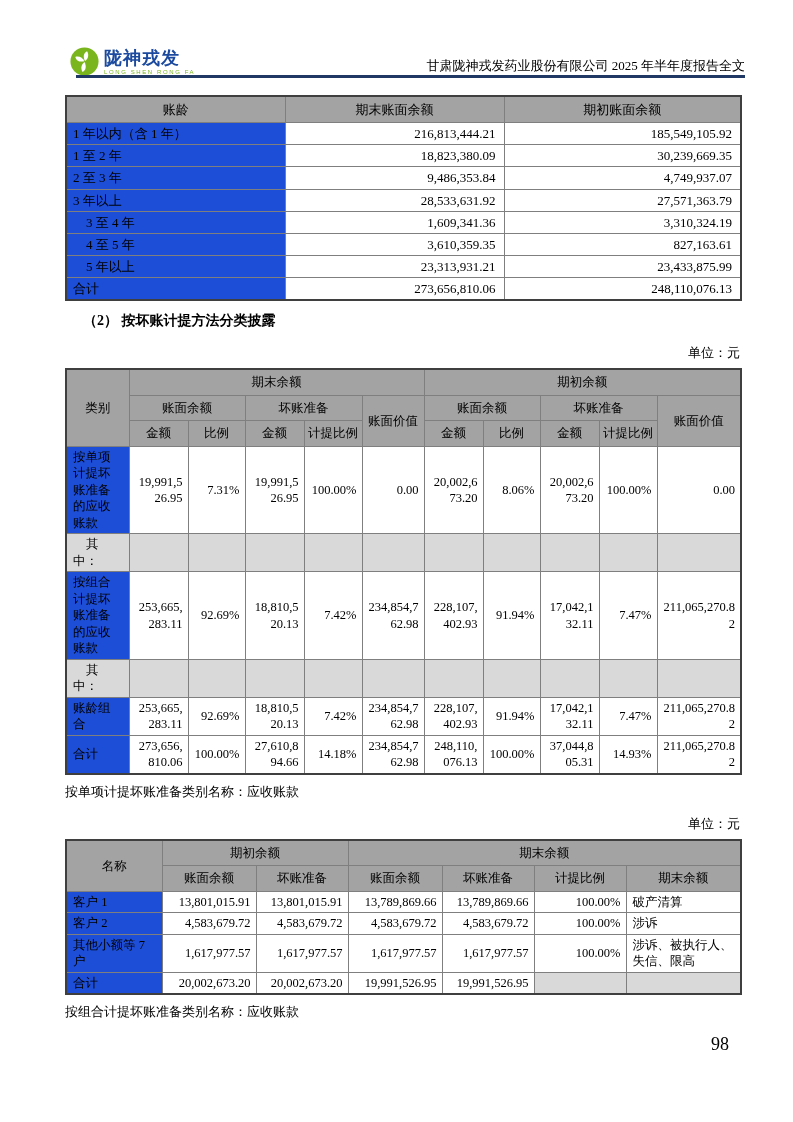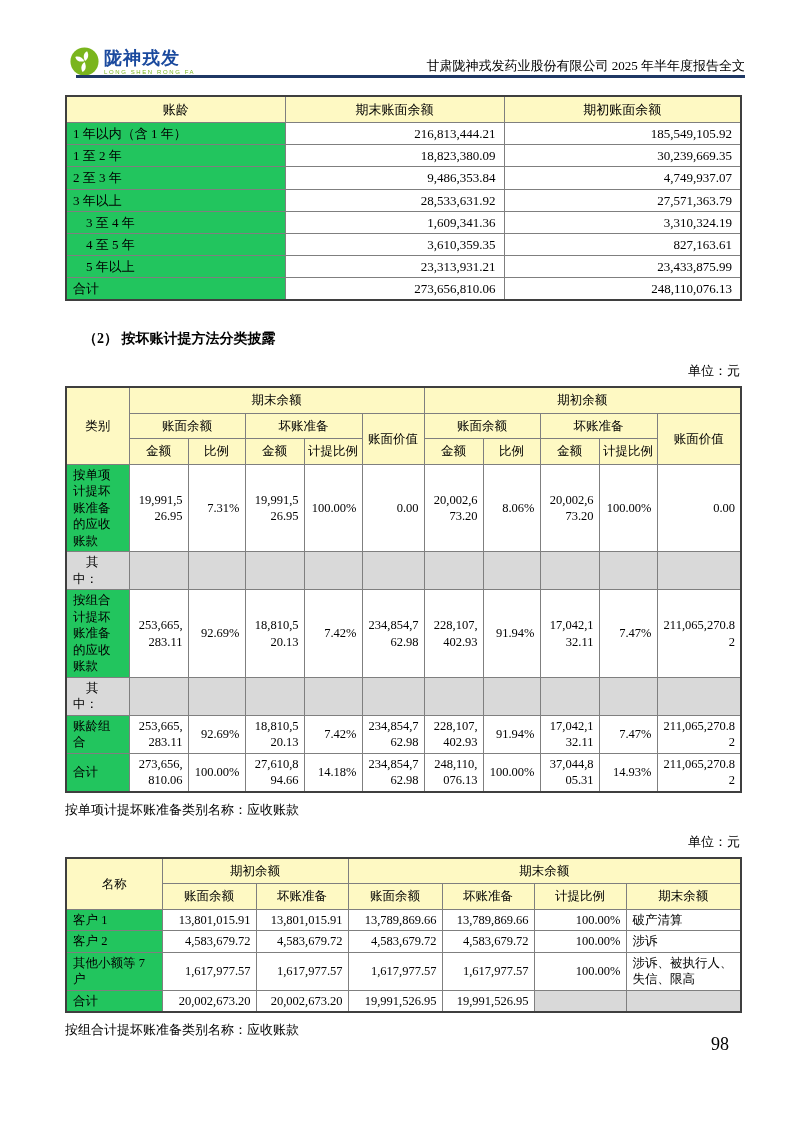--- a/index.html
+++ b/index.html
@@ -21,36 +21,36 @@
                font-family:"Liberation Sans","DejaVu Sans",sans-serif; }
   .hdr-title { font-size:13px; padding-bottom:1px; }
   .hdr-rule { position:absolute; top:75px; left:76px; right:48px; height:3px;
               background:var(--rule-color,#1f3864); }
   
   .content { position:absolute; top:95px; left:65px; width:675px; }
   table { border-collapse:collapse; table-layout:fixed; width:675px;
           font-size:12.5px; line-height:1.32; }
   table, td, th { border:1px solid #7f7f7f; }
   table { border:2px solid #3f3f3f; }
-  th { background:#fef9c3; font-weight:normal; text-align:center;
+  th { background:#a3a3a3; font-weight:normal; text-align:center;
        vertical-align:middle; padding:4px 2px; }
   td { vertical-align:middle; }
-  td.lbl { background:#22c55e; text-align:left; padding:2px 7px 2px 6px;
+  td.lbl { background:#1d4ed8; text-align:left; padding:2px 7px 2px 6px;
            white-space:pre-line; }
   td.lbl.indent { text-indent:13px; }
   td.num { text-align:right; padding:2px 5px; word-break:break-all; }
   td.txt { text-align:left; padding:2px 6px; }
   tr.subheader td { background:#d9d9d9; }
   tr.subheader td.lbl { text-indent:13px; }
   td.shaded { background:#d9d9d9; }
   #aging-table { font-size:13px; }
   #aging-table th { padding:4px 2px; }
   #aging-table td { height:22px; }
   #aging-table td.num { padding:2px 8px; }
-  .sec-heading { margin:29px 0 0 18px; font-size:14px; font-weight:bold;
+  .sec-heading { margin:11px 0 0 18px; font-size:14px; font-weight:bold;
                  font-family:"Liberation Serif","DejaVu Serif",serif; }
   .unit { margin-top:14px; margin-bottom:6px; text-align:right; font-size:13px; }
   .note { margin-top:8px; margin-bottom:8px; font-size:13px; }
   .page-num { position:absolute; top:1034px; right:64px; font-size:18px; }
 </style>
 </head>
 <body style="--brand-green: #7ab51d; --brand-blue: #1b4a9e; --rule-color: #1f3864;">
 
 <div class="hdr">
   <div class="logo">

